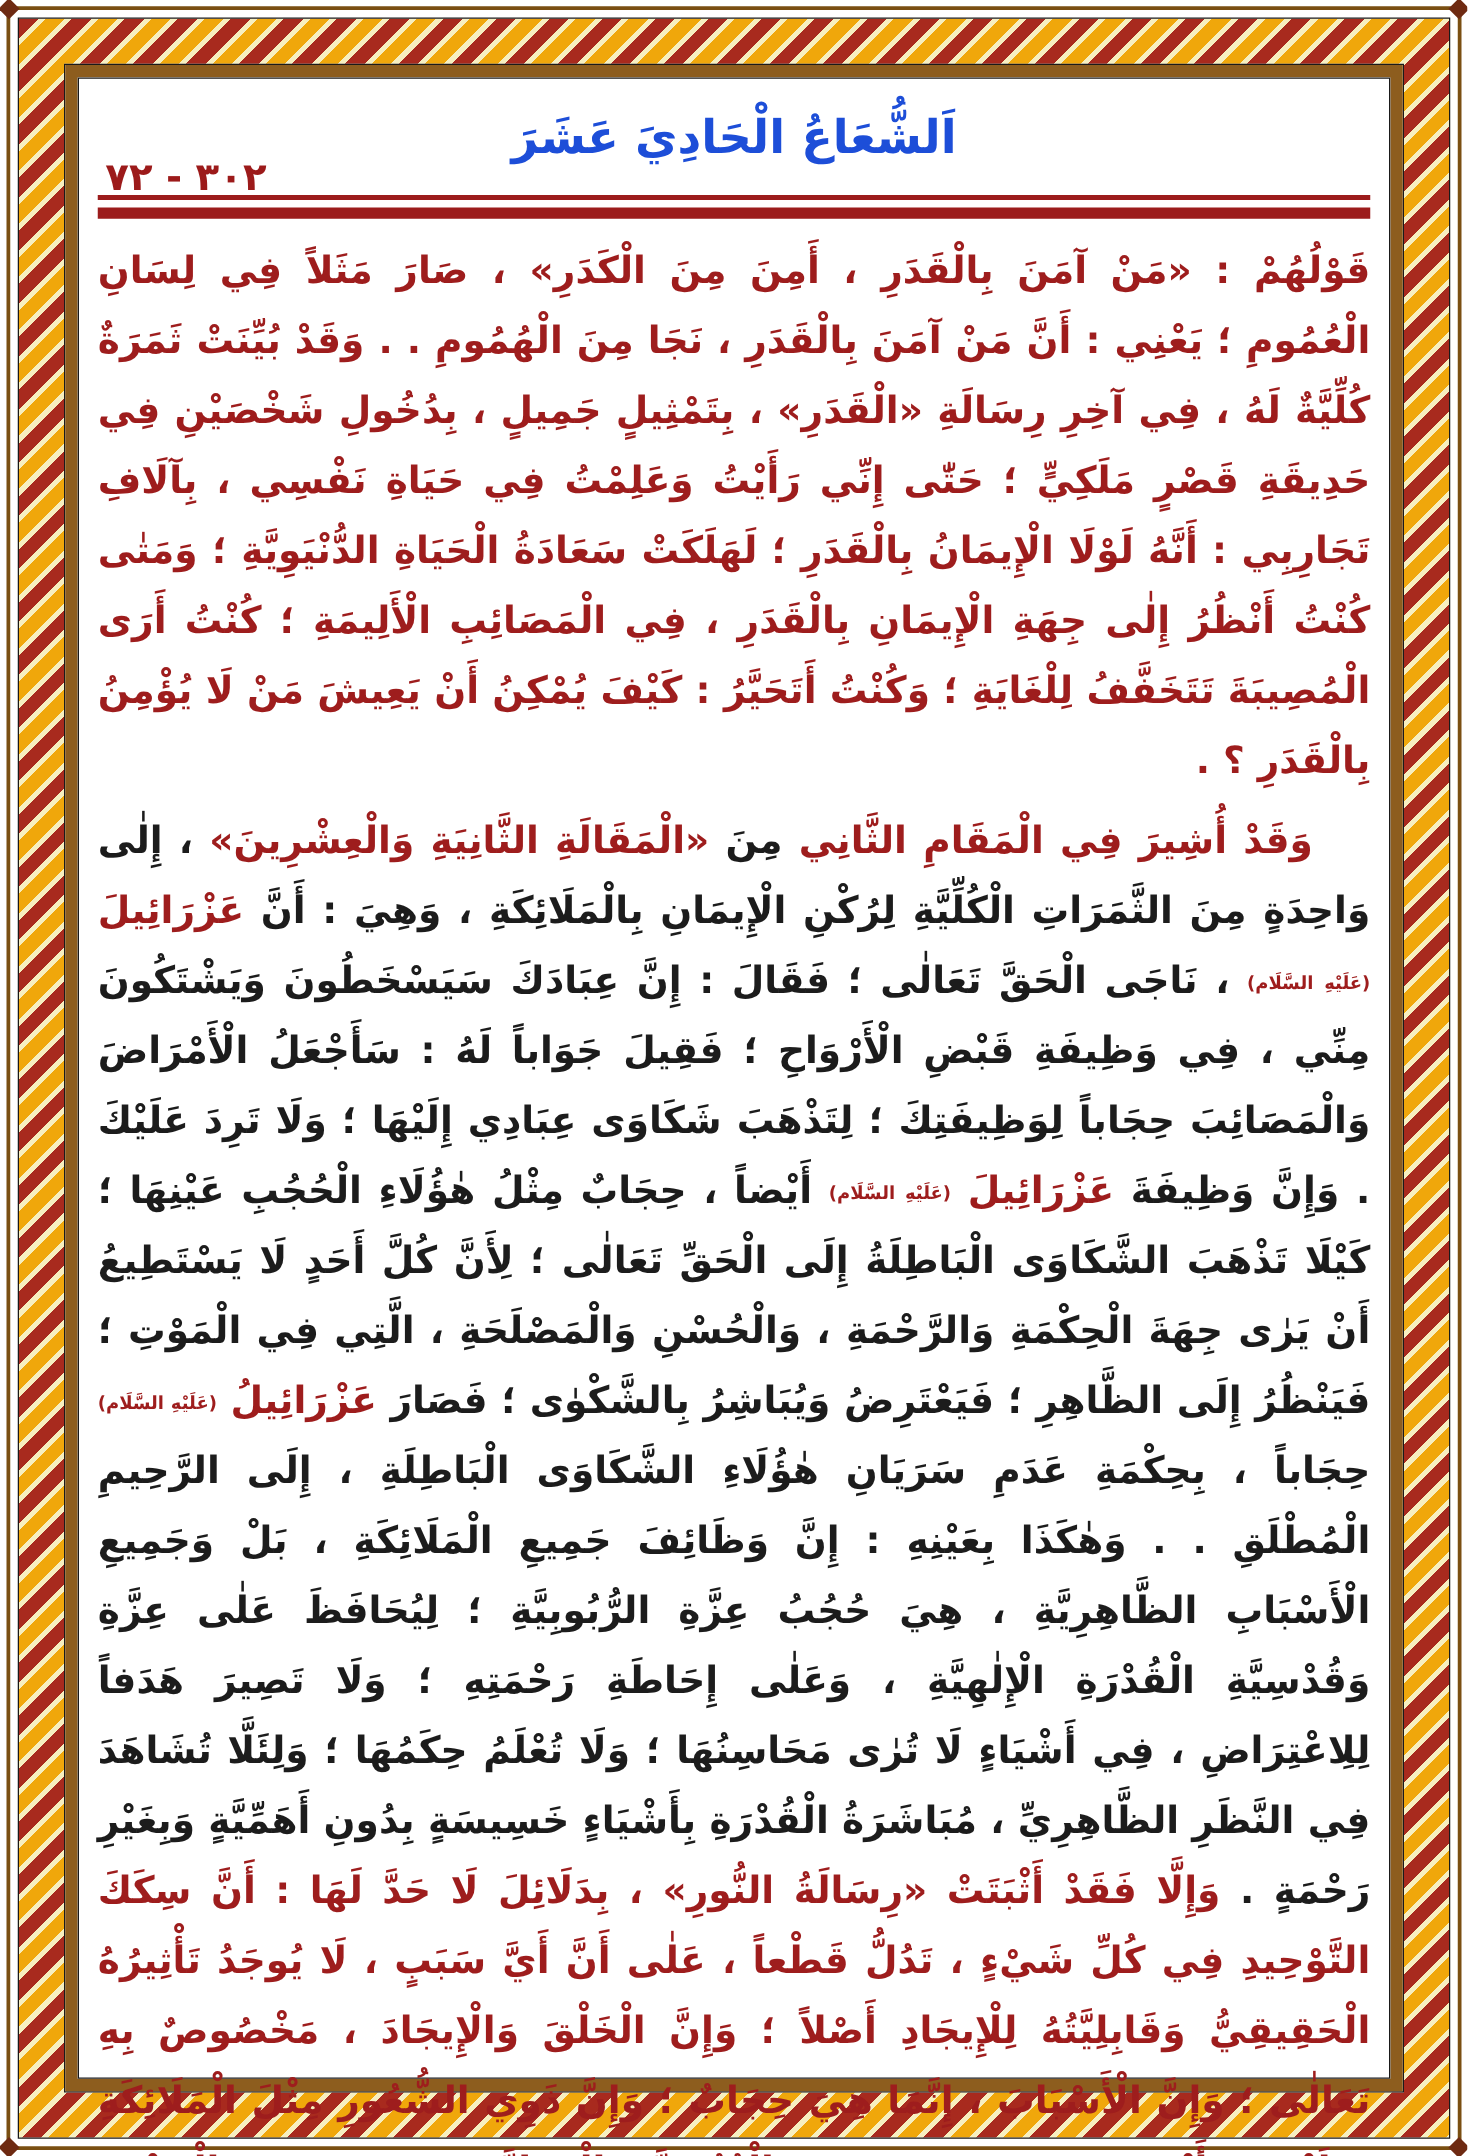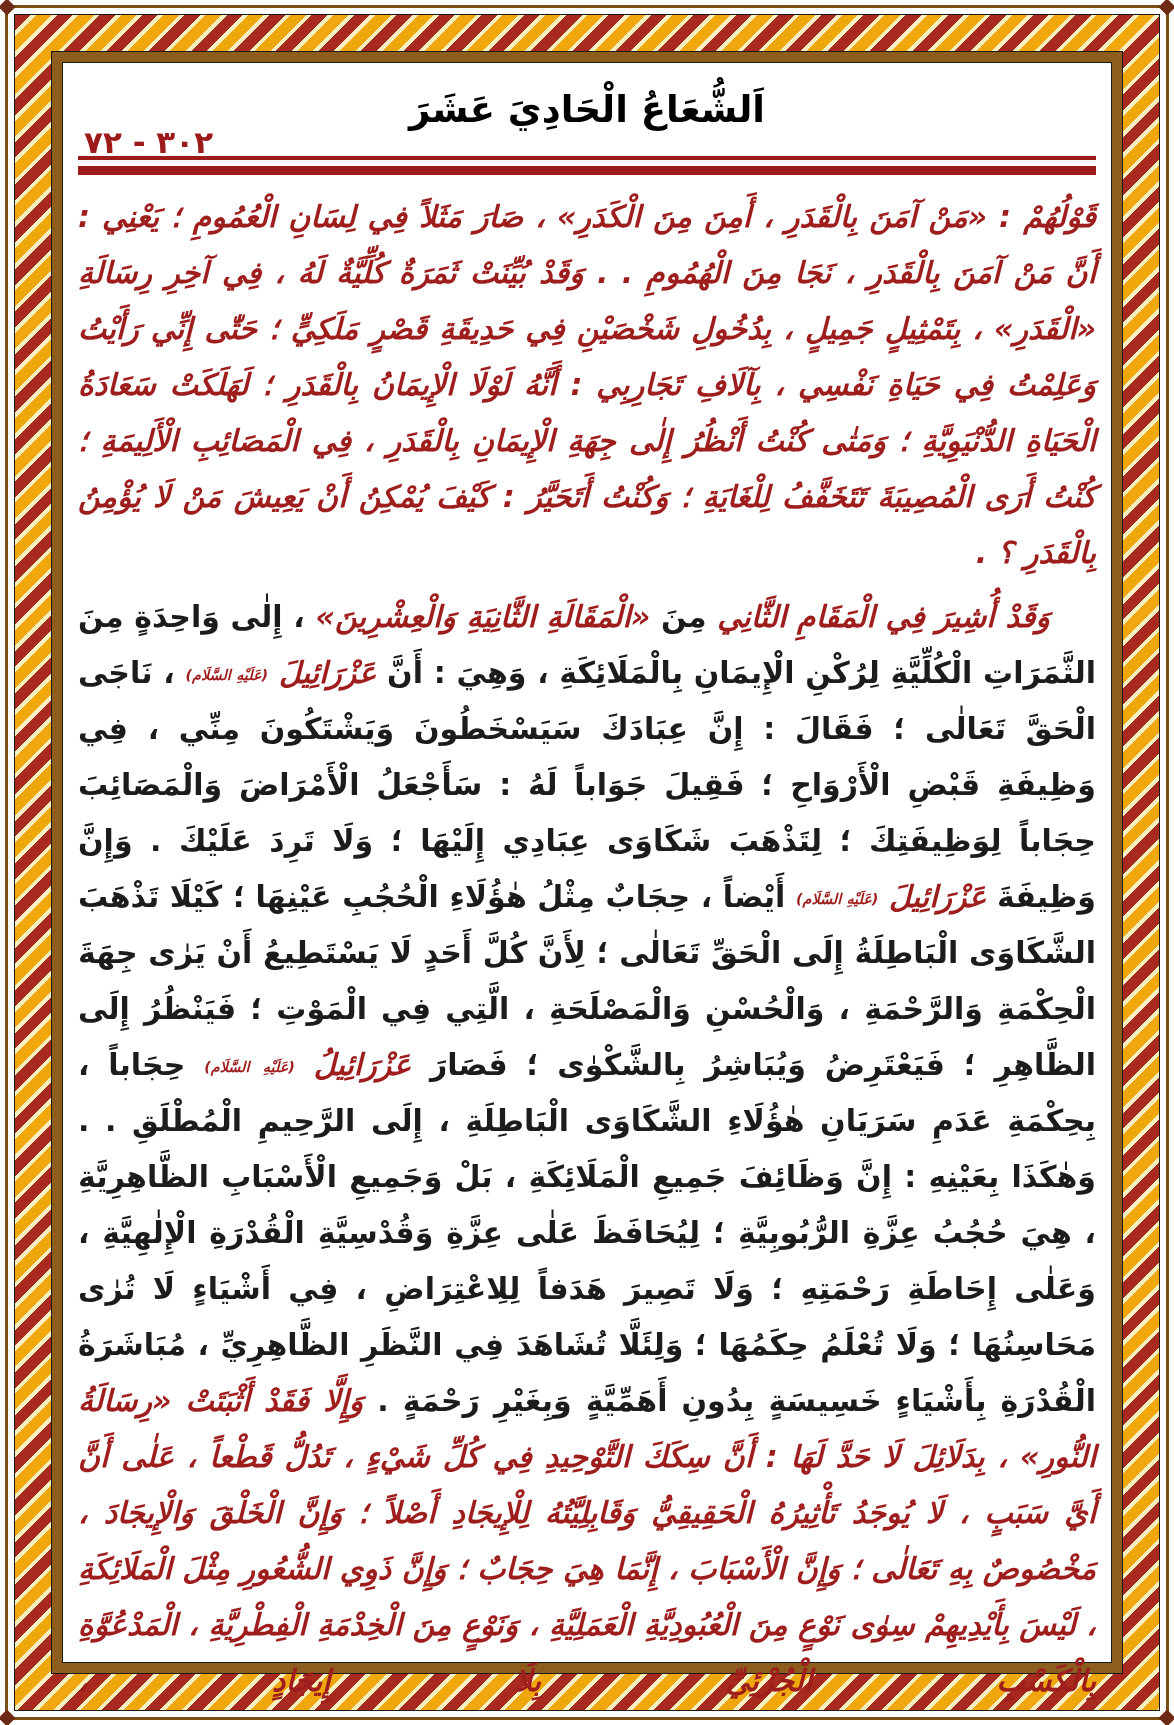--- a/index.html
+++ b/index.html
@@ -54,21 +54,21 @@
   .header{
     position:relative;
     height:72px;
     margin-top:8px;
   }
   .title{
     position:absolute;
     right:0;left:0;top:8px;
     text-align:center;
     font-size:37px;font-weight:bold;
-    color:#000000;
+    color:#1d4ed8;
     letter-spacing:0;
   }
   .page-numbers{
     position:absolute;
     left:6px;top:12px;
     font-size:31px;font-weight:bold;
     color:#9c1a1a;
     direction:rtl;
     margin-top:32px;
   }
@@ -81,21 +81,21 @@
   .body-text{
     margin-top:14px;
     font-size:30px;
     line-height:56px;
     text-align:justify;
     font-weight:bold;
   }
   .para{margin:0 0 8px 0;}
   .para.indent{text-indent:46px;}
   .para.full-last{text-align-last:justify;}
-  .red{color:#9e1d1d;font-style:italic;}
+  .red{color:#9e1d1d;}
   .ink{color:#1c1c1c;}
   .honorific{
     font-size:0.48em;
     letter-spacing:0;
     vertical-align:3px;
     line-height:1;
     white-space:nowrap;
   }
 </style>
 </head>

